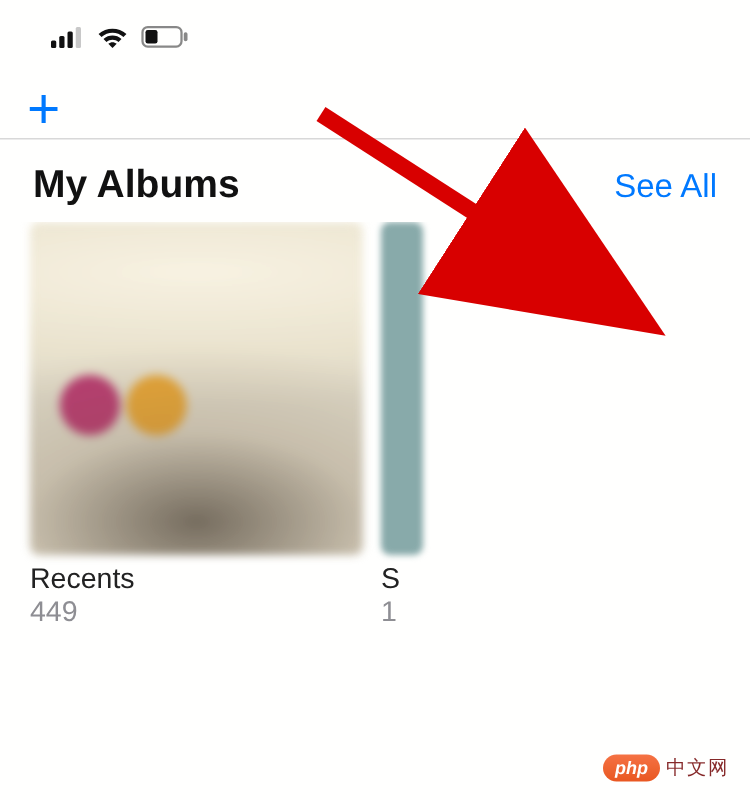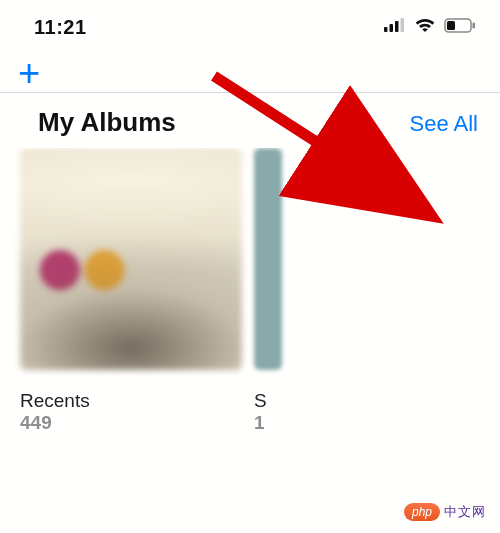--- a/index.html
+++ b/index.html
@@ -4,21 +4,21 @@
 <style>
   * { margin: 0; padding: 0; box-sizing: border-box; }
   html, body { width: 500px; height: 533px; overflow: hidden; font-family: -apple-system, "Helvetica Neue", Arial, sans-serif; background: #fffffe; color: #111; }
   .screen { width: 500px; height: 533px; position: relative; background: #fffffe; }
   .status-bar { display:flex; justify-content:space-between; align-items:center; padding: 10px 24px 4px 34px; height: 48px; }
   .time { font-weight:700; font-size:20px; letter-spacing:0.5px; }
   .status-icons { display:flex; align-items:center; gap:8px; }
   .add-btn { color:#0079ff; font-size:38px; font-weight:300; padding: 6px 20px 0 18px; line-height:1; display:inline-block; }
   .title { font-size:46px; font-weight:900; letter-spacing:-1px; padding: 12px 20px 12px 22px; }
   .divider { height:1px; background:#d8d8d8; margin-left:0; }
-  .section-head { display:flex; justify-content:space-between; align-items:baseline; padding: 14px 22px 10px 38px; }
+  .section-head { display:flex; justify-content:space-between; align-items:baseline; padding: 14px 22px 10px 22px; }
   .section-title { font-size:26px; font-weight:800; }
   .see-all { font-size:22px; color:#0079ff; font-weight:400; }
   .albums-row { display:flex; gap:12px; padding-left:20px; overflow:hidden; }
   .album { width:222px; flex:0 0 222px; }
   .album.third { width:30px; flex:0 0 30px; }
   .thumb { width:222px; height:222px; background:#bdbdbd; border-radius:6px; position:relative; overflow:hidden; }
   .thumb.noise { background:
     radial-gradient(ellipse 170% 90% at 50% 90%, rgba(60,50,40,0.6) 0%, rgba(120,100,80,0.2) 30%, transparent 60%),
     radial-gradient(circle at 18% 55%, #b04572 0 18px, transparent 22px),
     radial-gradient(circle at 38% 55%, #d8a040 0 18px, transparent 22px),
@@ -27,34 +27,33 @@
     filter: blur(3px) contrast(1.15);
   }
   .thumb.noise2 { background:
     radial-gradient(ellipse 160% 80% at 50% 92%, rgba(40,35,25,0.5) 0%, rgba(100,90,60,0.2) 30%, transparent 60%),
     radial-gradient(circle at 38% 62%, #d79a6a 0 34px, transparent 40px),
     radial-gradient(circle at 62% 62%, #cf8f5e 0 34px, transparent 40px),
     linear-gradient(#b7c22f 0 60%, #a4ae28 60% 100%);
     filter: blur(3px) contrast(1.1);
   }
   .thumb.sliver { width:28px; border-radius:6px; background:#8aa; filter: blur(2px); }
-  .album-title { font-size:19px; color:#222; font-weight:400; padding-top:20px; white-space:nowrap; overflow:hidden; }
-  .album-count { font-size:19px; color:#8e8e93; font-weight:700; }
+  .album-title { font-size:19px; color:#222; font-weight:400; padding-top:6px; white-space:nowrap; overflow:hidden; }
+  .album-count { font-size:19px; color:#8e8e93; font-weight:400; }
   .arrow-overlay { position:absolute; left:204px; top:68px; pointer-events:none; }
   .watermark { position:absolute; right:14px; bottom:12px; display:flex; align-items:center; gap:4px; opacity:0.95; pointer-events:none; }
-  .wm-bubble { background:linear-gradient(#f56b3a,#e84f16); color:#fff; font-size:12px; font-weight:400; padding:2px 8px; border-radius:999px; letter-spacing:0; font-style:italic; }
-  .wm-text { font-size:13px; color:#4c1d95; letter-spacing:1px; }
+  .wm-bubble { background:linear-gradient(#f56b3a,#e84f16); color:#fff; font-size:12px; font-weight:700; padding:2px 8px; border-radius:999px; letter-spacing:0; font-style:italic; }
+  .wm-text { font-size:13px; color:#7f1d1d; letter-spacing:1px; }
 </style>
 </head>
 <body>
 
 <div class="screen">
 
   <div class="status-bar">
-    <div class="time">11:21</div>
     <div class="status-icons">
       <span>
         <svg width="22" height="14" viewBox="0 0 22 14">
           <rect x="0" y="9" width="3.5" height="5" rx="1" fill="#111"></rect>
           <rect x="5.5" y="6" width="3.5" height="8" rx="1" fill="#111"></rect>
           <rect x="11" y="3" width="3.5" height="11" rx="1" fill="#111"></rect>
           <rect x="16.5" y="0" width="3.5" height="14" rx="1" fill="#c8c8c8"></rect>
         </svg>
       </span>
       <span>

